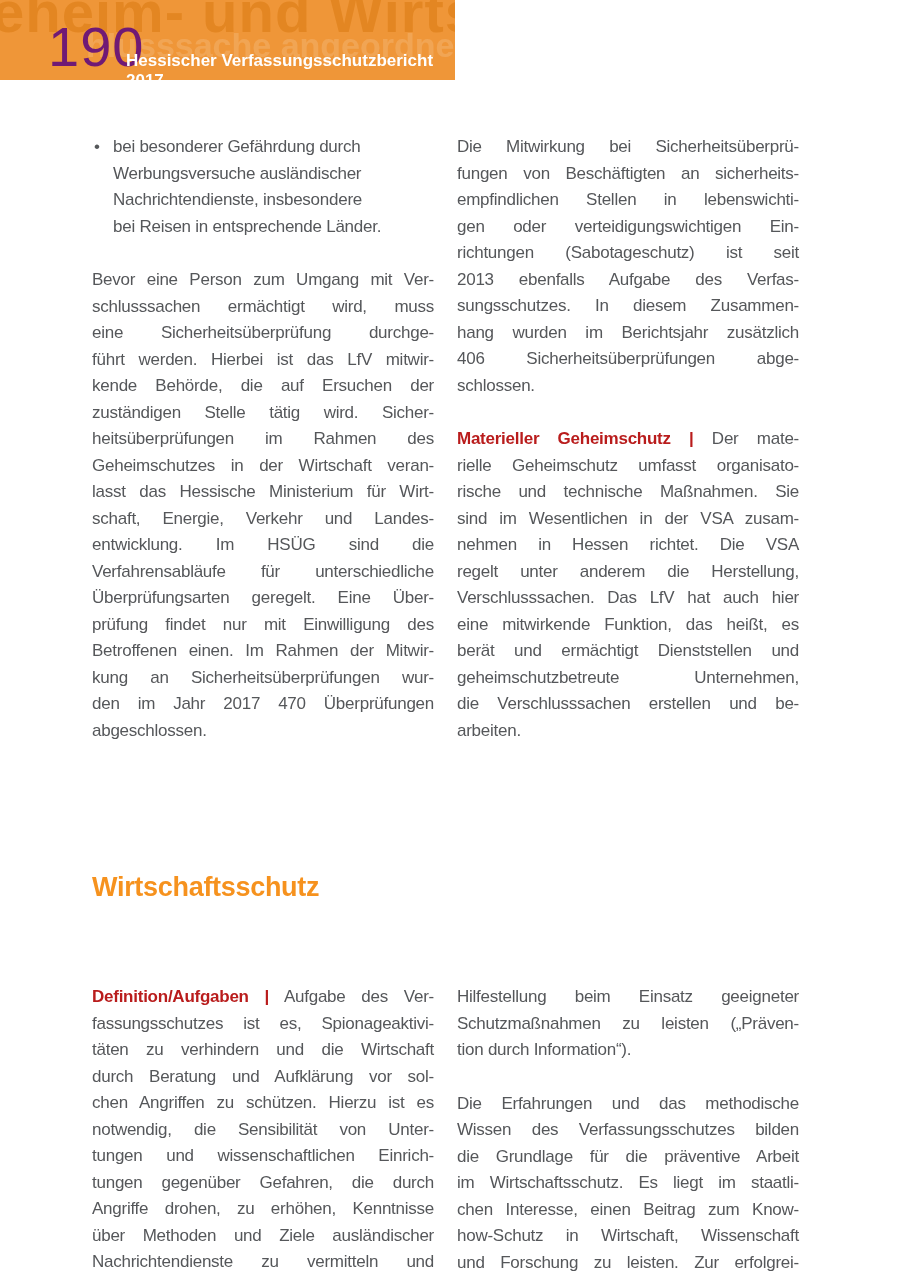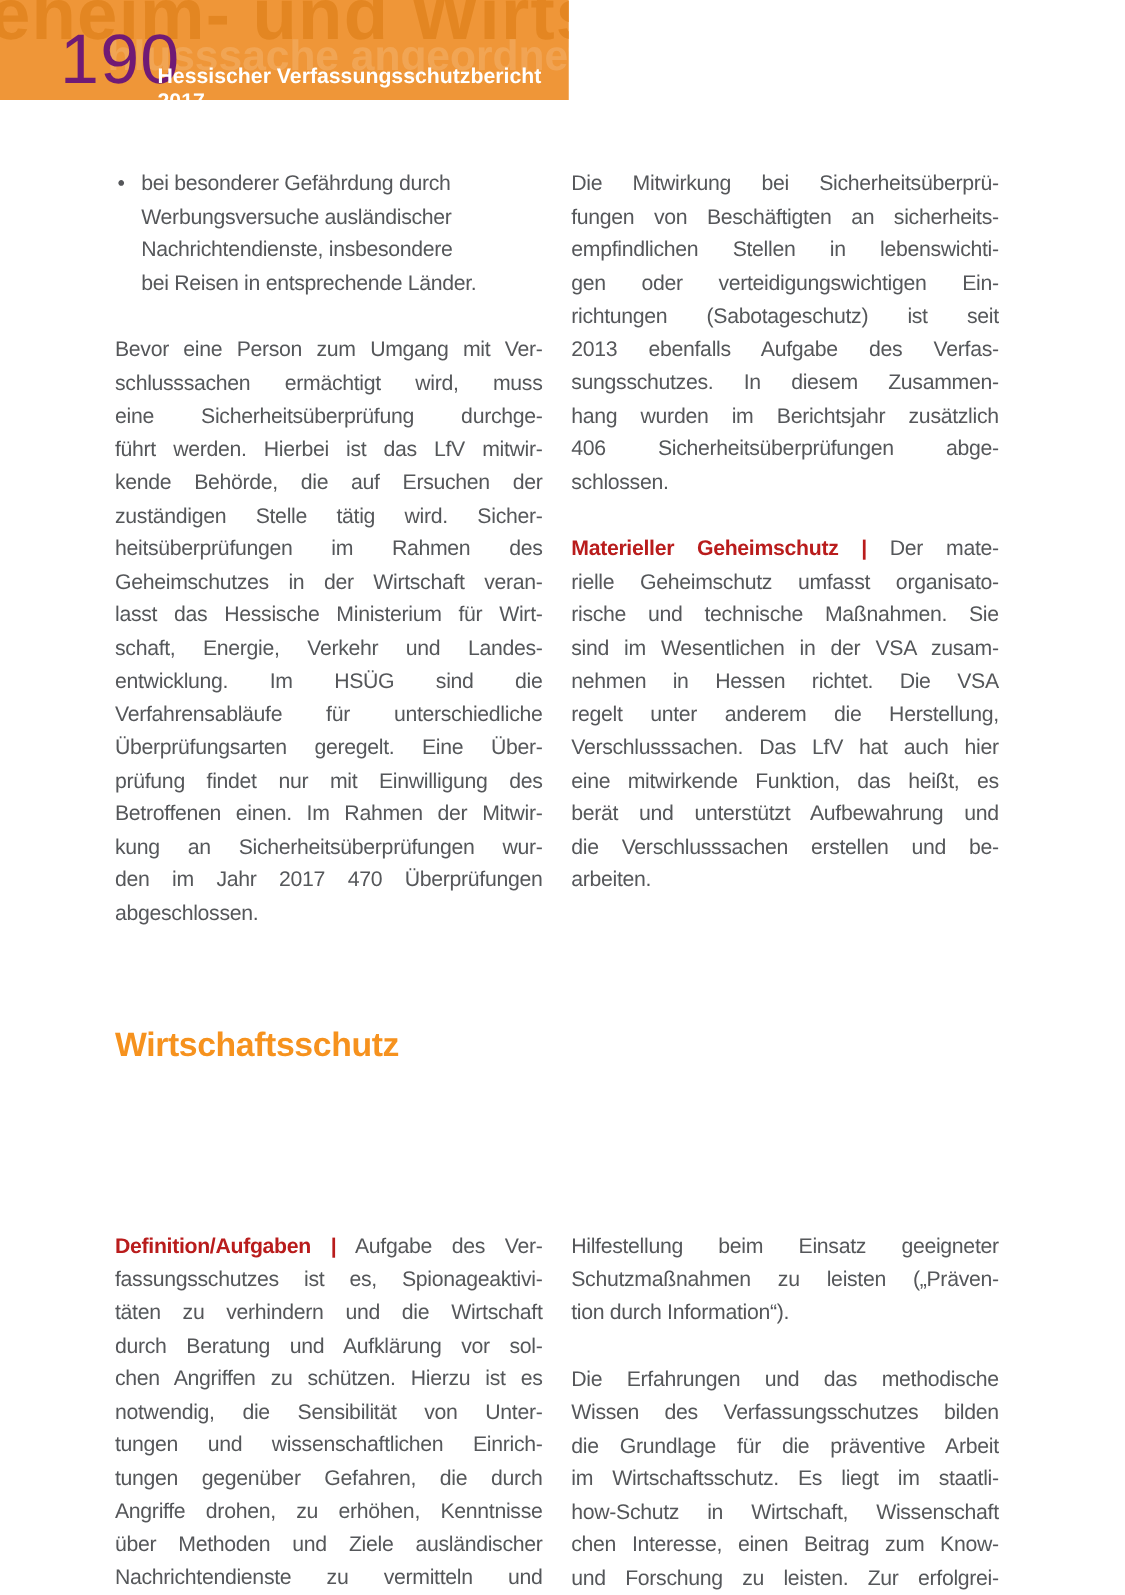--- a/index.html
+++ b/index.html
@@ -32,21 +32,21 @@
   .bottom-cols{top:984px;}
   .tline{text-align:justify;text-align-last:justify;}
   .tline.tlast{text-align-last:left;}
   .no-just .tline{text-align:left;text-align-last:left;}
   .para{margin:0 0 27px 0;}
   .bullet-item{position:relative;padding-left:21px;margin-bottom:27px;}
   .bullet-marker{position:absolute;left:2px;top:0;}
   .lead-bold{font-weight:bold;color:#b91c1c;}
   
   .section-heading{
-    position:absolute;left:92px;top:821px;font-size:27px;font-weight:bold;
+    position:absolute;left:92px;top:872px;font-size:27px;font-weight:bold;
     color:#f6921e;letter-spacing:-0.3px;
   }
 </style>
 </head>
 <body>
 
 <div id="page">
 
   <div class="band">
     <div class="wm1">eheim- und Wirtsc</div>
@@ -107,21 +107,22 @@
     <div class="para">
       <div class="tline"><span class="lead-bold">Materieller Geheimschutz |</span><span> Der mate-</span></div>
       <div>
           <div class="tline">rielle Geheimschutz umfasst organisato-</div>
           <div class="tline">rische und technische Maßnahmen. Sie</div>
           <div class="tline">sind im Wesentlichen in der VSA zusam-</div>
           <div class="tline">nehmen in Hessen richtet. Die VSA</div>
           <div class="tline">regelt unter anderem die Herstellung,</div>
           <div class="tline">Verschlusssachen. Das LfV hat auch hier</div>
           <div class="tline">eine mitwirkende Funktion, das heißt, es</div>
-          <div class="tline">berät und unterstützt Aufbewahrung und</div>
+          <div class="tline">berät und ermächtigt Dienststellen und</div>
+          <div class="tline">geheimschutzbetreute Unternehmen,</div>
           <div class="tline">die Verschlusssachen erstellen und be-</div>
           <div class="tline tlast">arbeiten.</div>
         </div>
     </div>
   </div>
 
   <h2 class="section-heading" style="margin:0;">Wirtschaftsschutz</h2>
 
   <div class="col col-left bottom-cols">
     <div class="para">
@@ -148,20 +149,20 @@
           <div class="tline">Schutzmaßnahmen zu leisten („Präven-</div>
           <div class="tline tlast">tion durch Information“).</div>
         </div>
     </div>
     <div class="para">
       <div>
           <div class="tline">Die Erfahrungen und das methodische</div>
           <div class="tline">Wissen des Verfassungsschutzes bilden</div>
           <div class="tline">die Grundlage für die präventive Arbeit</div>
           <div class="tline">im Wirtschaftsschutz. Es liegt im staatli-</div>
+          <div class="tline">chen Interesse, einen Beitrag zum Know-</div>
           <div class="tline">how-Schutz in Wirtschaft, Wissenschaft</div>
-          <div class="tline">chen Interesse, einen Beitrag zum Know-</div>
           <div class="tline">und Forschung zu leisten. Zur erfolgrei-</div>
         </div>
     </div>
   </div>
 
 </div>
 
 </body></html>

